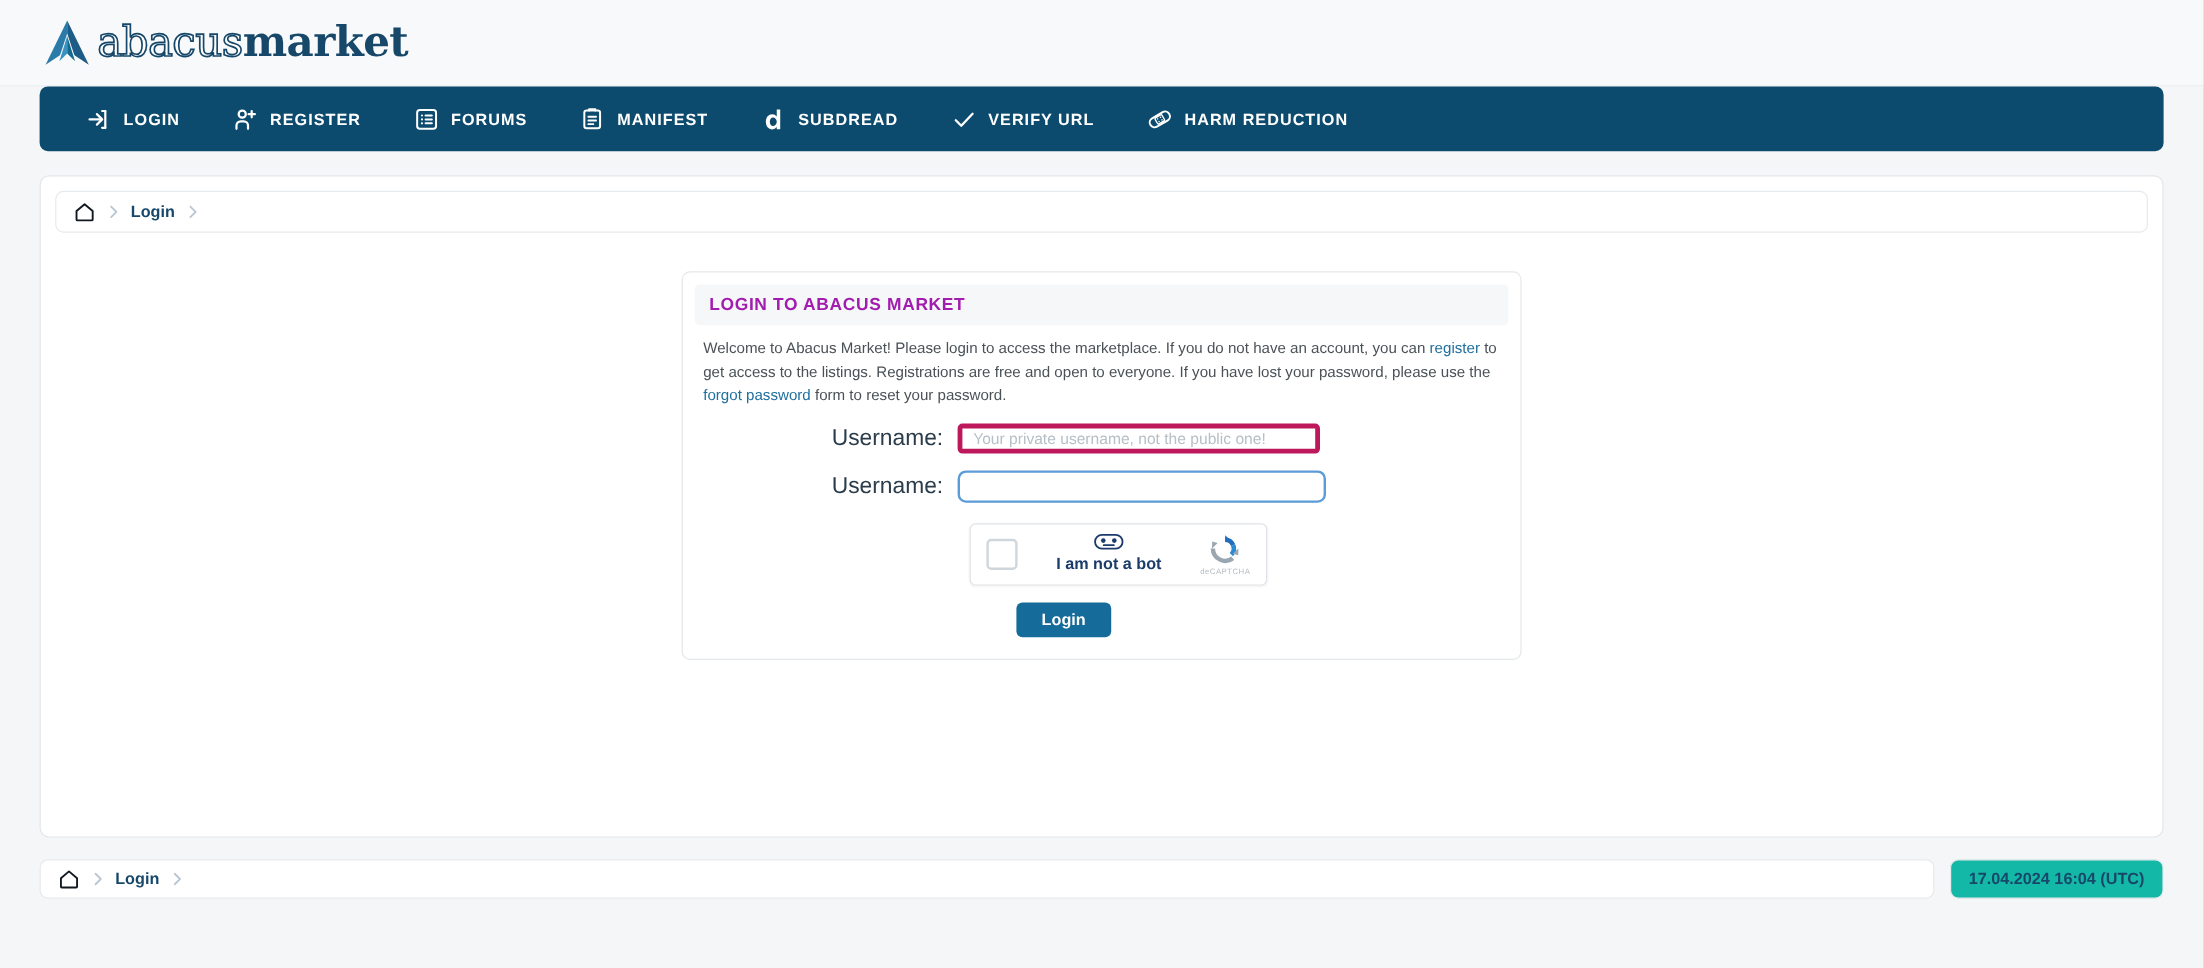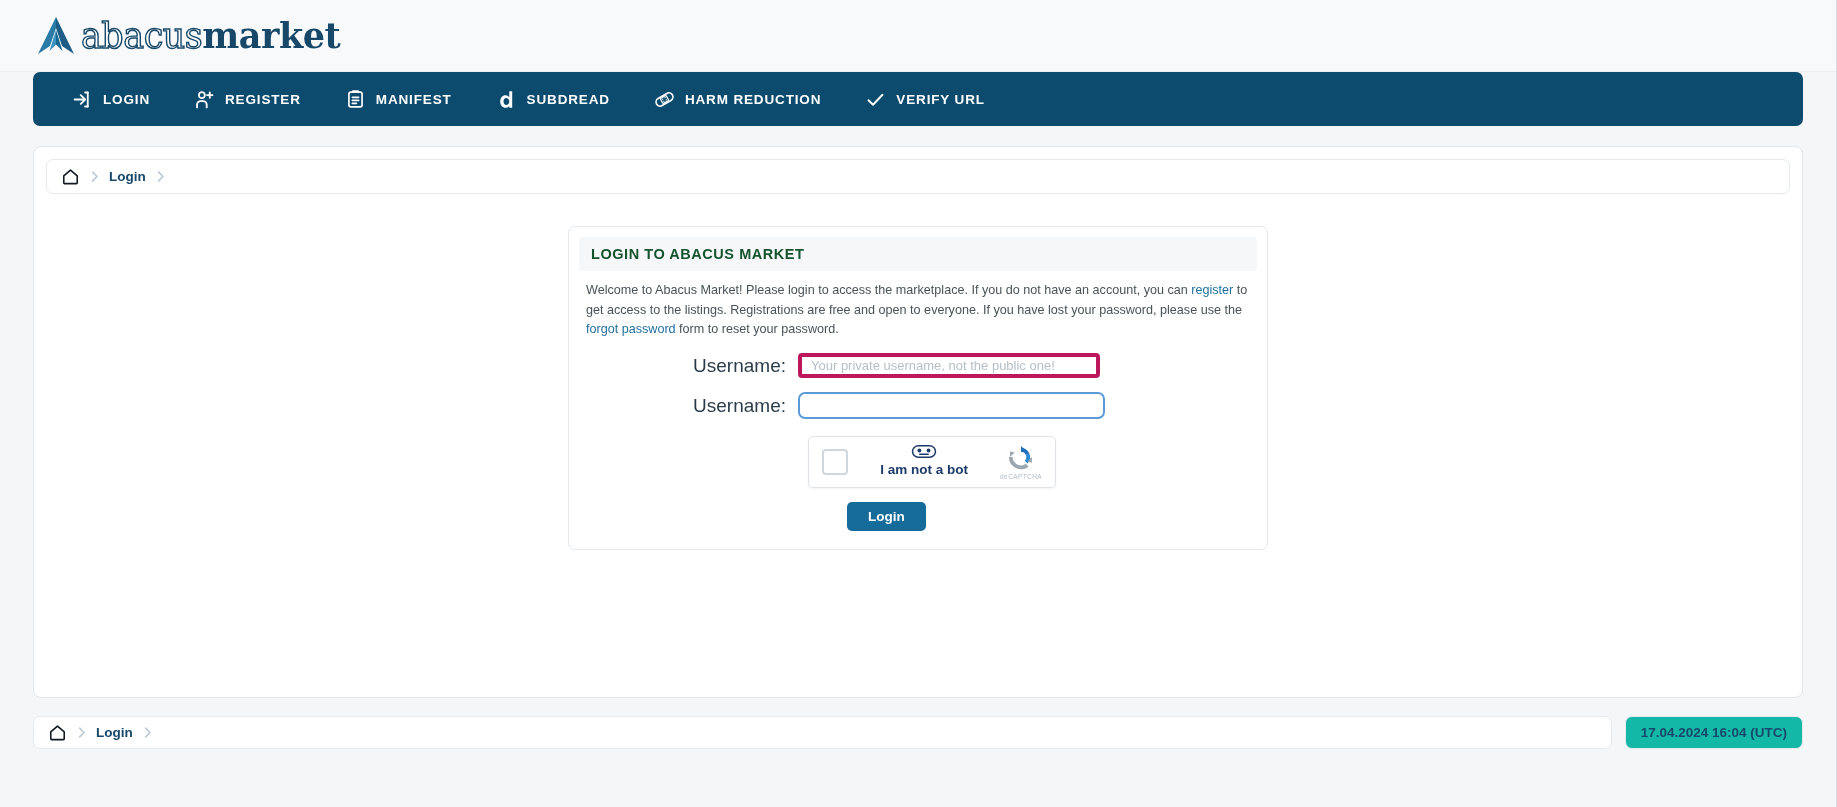--- a/index.html
+++ b/index.html
@@ -105,21 +105,21 @@
     width: 700px;
     background: #ffffff;
     border: 1px solid #e4e8eb;
     border-radius: 7px;
     padding: 10px 10px 18px 10px;
   }
   .card-head {
     background: #f5f7f9;
     padding: 9px 12px;
     border-radius: 4px;
-    color: #14532d;
+    color: #a21caf;
     font-size: 14.5px;
     font-weight: 700;
     letter-spacing: 0.55px;
   }
   .card-body {
     padding: 10px 7px 0 7px;
     color: #4a5257;
     font-size: 12.6px;
     line-height: 1.55;
   }
@@ -291,20 +291,34 @@
         <svg class="nav-icon" viewBox="0 0 24 24" fill="none" stroke="#fff" stroke-width="2.1" stroke-linecap="round" stroke-linejoin="round">
           <circle cx="9" cy="7" r="3.4"></circle>
           <path d="M3.5 21v-3.2a4 4 0 0 1 4-4h3a4 4 0 0 1 4 4V21"></path>
           <path d="M18 4v6"></path>
             <path d="M15 7h6"></path>
         </svg>
       </span>
       <span>REGISTER</span>
     </div>
 
+    <div class="nav-item">
+      <span>
+        <svg class="nav-icon" viewBox="0 0 24 24" fill="none" stroke="#fff" stroke-width="1.9" stroke-linecap="round" stroke-linejoin="round">
+          <rect x="3" y="3" width="18" height="18" rx="2.6"></rect>
+          <circle cx="7.6" cy="8.3" r="1.05" fill="#fff" stroke="none"></circle>
+          <circle cx="7.6" cy="12" r="1.05" fill="#fff" stroke="none"></circle>
+          <circle cx="7.6" cy="15.7" r="1.05" fill="#fff" stroke="none"></circle>
+          <path d="M11 8.3h6"></path>
+            <path d="M11 12h6"></path>
+            <path d="M11 15.7h6"></path>
+        </svg>
+      </span>
+      <span>FORUMS</span>
+    </div>
 
     <div class="nav-item">
       <span>
         <svg class="nav-icon" viewBox="0 0 24 24" fill="none" stroke="#fff" stroke-width="1.9" stroke-linecap="round" stroke-linejoin="round">
           <rect x="4.5" y="3.5" width="15" height="17" rx="2.2"></rect>
           <path d="M9 3.5V2.4h6v1.1"></path>
           <path d="M8.4 9.5h7.2"></path>
             <path d="M8.4 13h7.2"></path>
             <path d="M8.4 16.5h4.6"></path>
         </svg>
@@ -312,45 +326,45 @@
       <span>MANIFEST</span>
     </div>
 
     <div class="nav-item">
       <span>
         <svg class="nav-icon" viewBox="0 0 24 24">
           <path d="M15.2 2.6h3.3v18.8h-3.3v-2.1a5.4 5.4 0 0 1-4.3 2.2c-3.6 0-6.1-2.9-6.1-7.2s2.5-7.2 6.1-7.2a5.4 5.4 0 0 1 4.3 2.2zM11.6 10.3c-1.8 0-3 1.6-3 4s1.2 4 3 4 3.6-1.7 3.6-4-1.8-4-3.6-4z" fill="#fff"></path>
         </svg>
       </span>
       <span>SUBDREAD</span>
+    </div>
+
+    <div class="nav-item">
+      <span>
+        <svg class="nav-icon" viewBox="0 0 24 24" fill="none" stroke="#fff" stroke-width="2.2" stroke-linecap="round" stroke-linejoin="round">
+          <path d="M4 12.8l5.2 5.2L20 6.6"></path>
+        </svg>
+      </span>
+      <span>VERIFY URL</span>
     </div>
 
     <div class="nav-item">
       <span>
         <svg class="nav-icon" viewBox="0 0 24 24">
           <g transform="rotate(-30 12 12)">
             <rect x="1.6" y="7.4" width="20.8" height="9.2" rx="4.6" fill="none" stroke="#fff" stroke-width="1.9"></rect>
             <rect x="8.2" y="8.7" width="7.6" height="6.6" rx="1" fill="none" stroke="#fff" stroke-width="1.3"></rect>
             <circle cx="10.4" cy="10.6" r="0.72" fill="#fff"></circle>
             <circle cx="13.6" cy="10.6" r="0.72" fill="#fff"></circle>
             <circle cx="10.4" cy="13.4" r="0.72" fill="#fff"></circle>
             <circle cx="13.6" cy="13.4" r="0.72" fill="#fff"></circle>
           </g>
         </svg>
       </span>
       <span>HARM REDUCTION</span>
-    </div>
-
-    <div class="nav-item">
-      <span>
-        <svg class="nav-icon" viewBox="0 0 24 24" fill="none" stroke="#fff" stroke-width="2.2" stroke-linecap="round" stroke-linejoin="round">
-          <path d="M4 12.8l5.2 5.2L20 6.6"></path>
-        </svg>
-      </span>
-      <span>VERIFY URL</span>
     </div>
 
   </div>
 
   <div class="panel">
 
     <div class="crumb-bar">
       <span>
         <svg class="crumb-home" viewBox="0 0 24 24" fill="none" stroke="#111820" stroke-width="2" stroke-linecap="round" stroke-linejoin="round">
           <path d="M3.5 11.2 12 4l8.5 7.2V20a1 1 0 0 1-1 1h-15a1 1 0 0 1-1-1z"></path>

